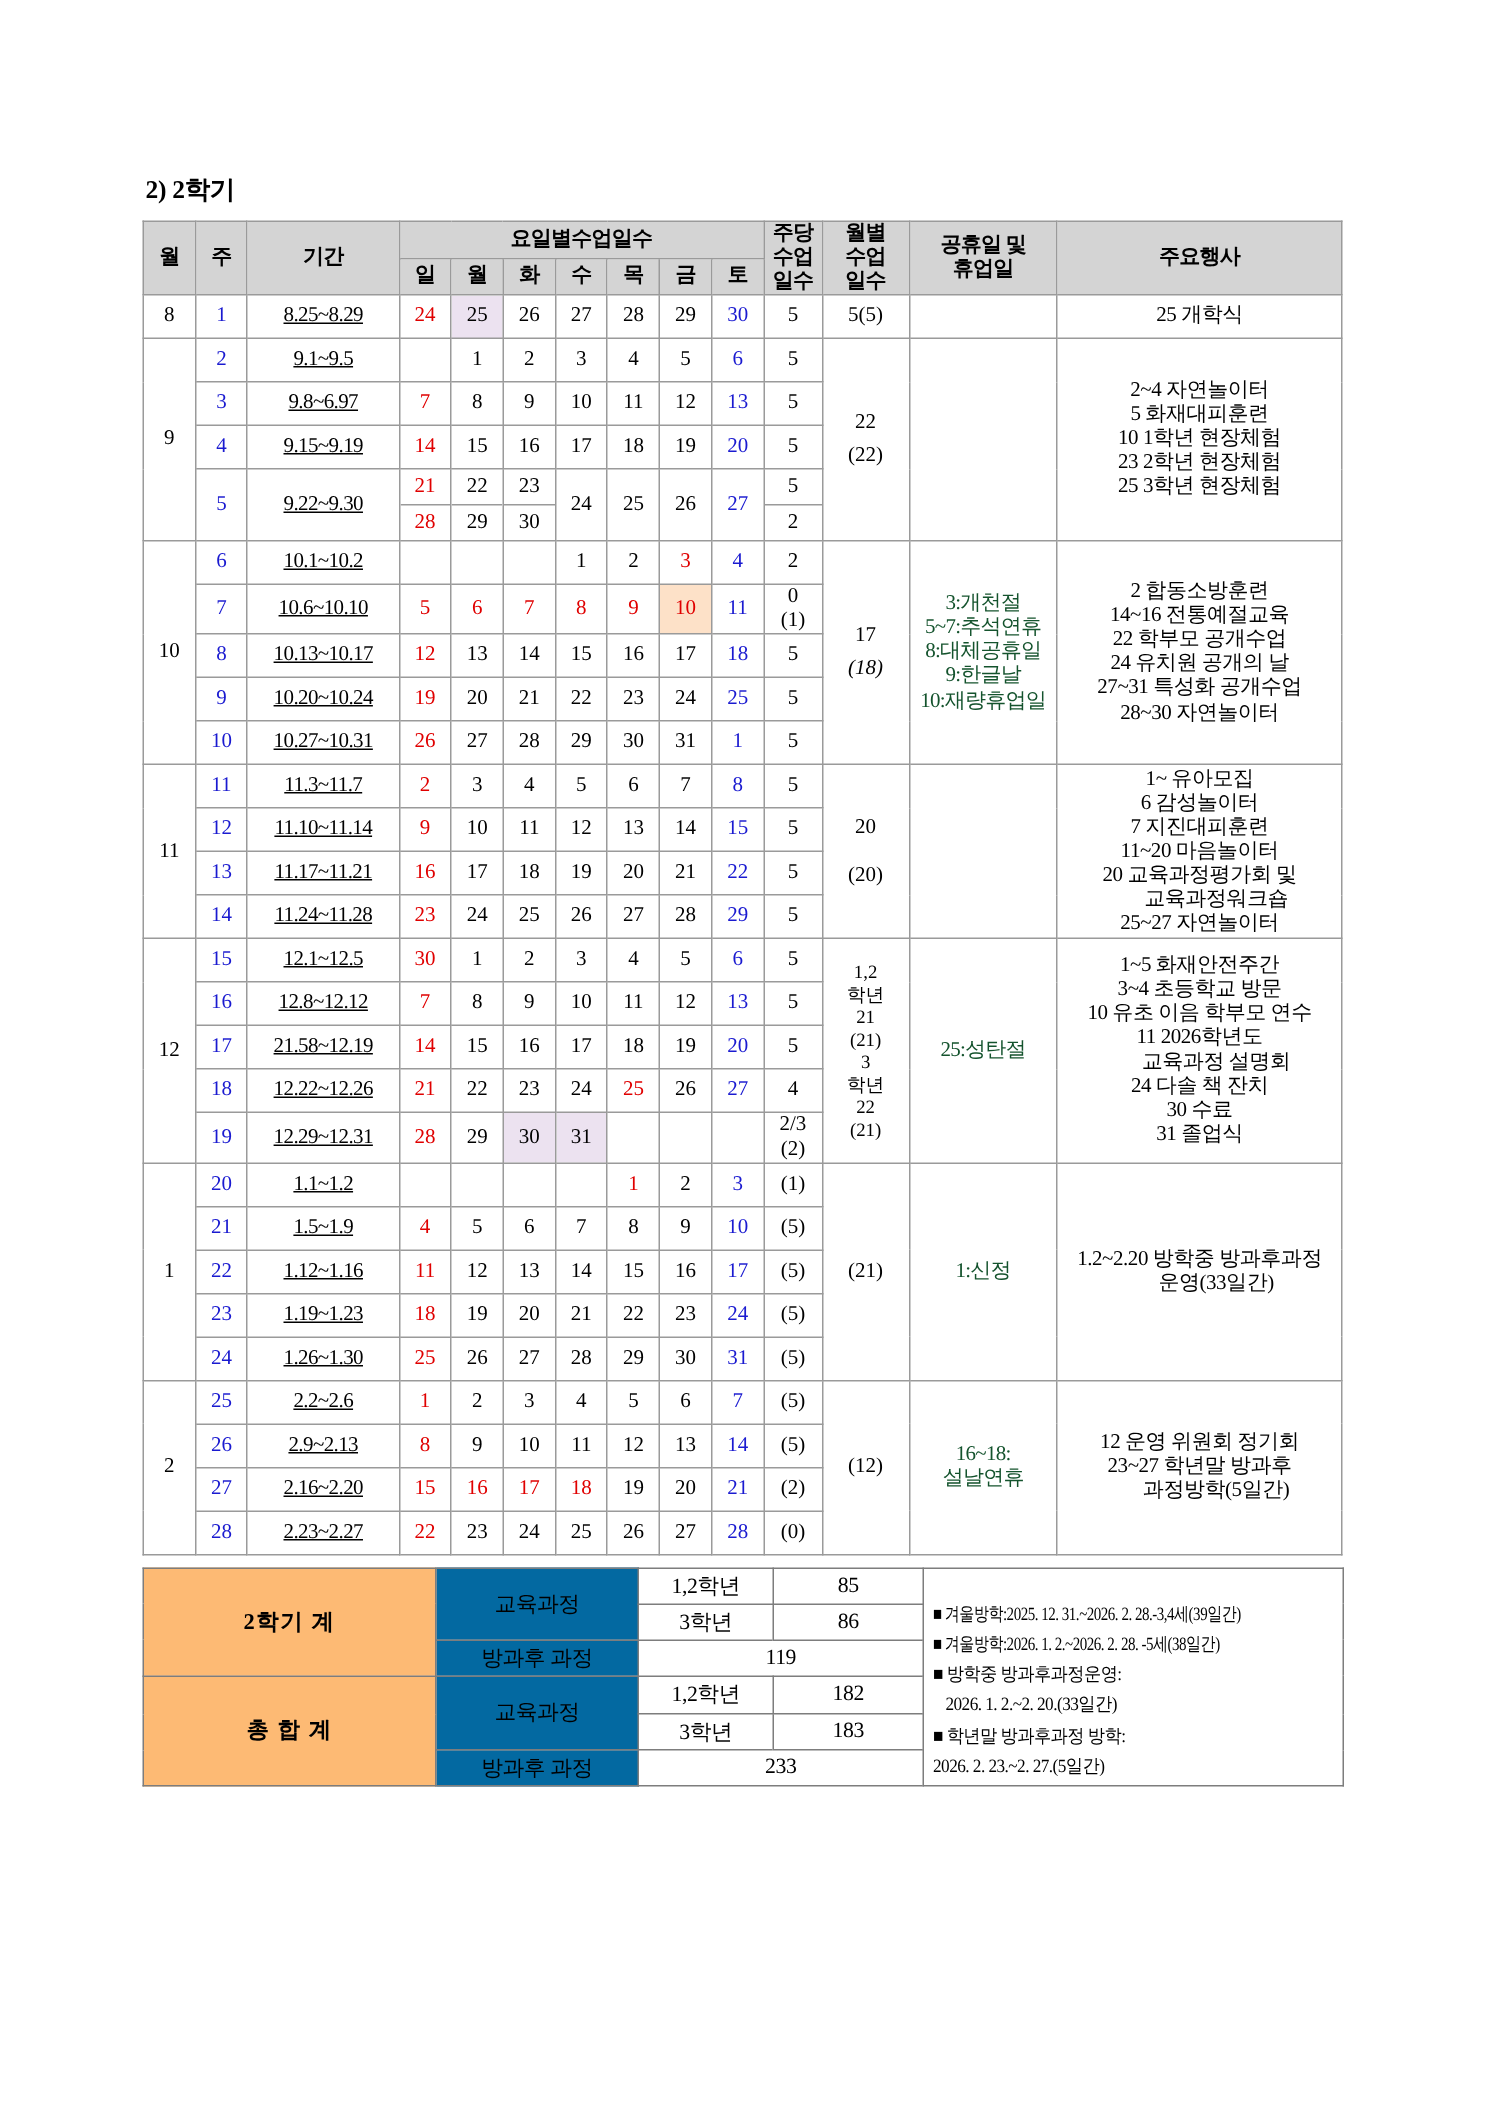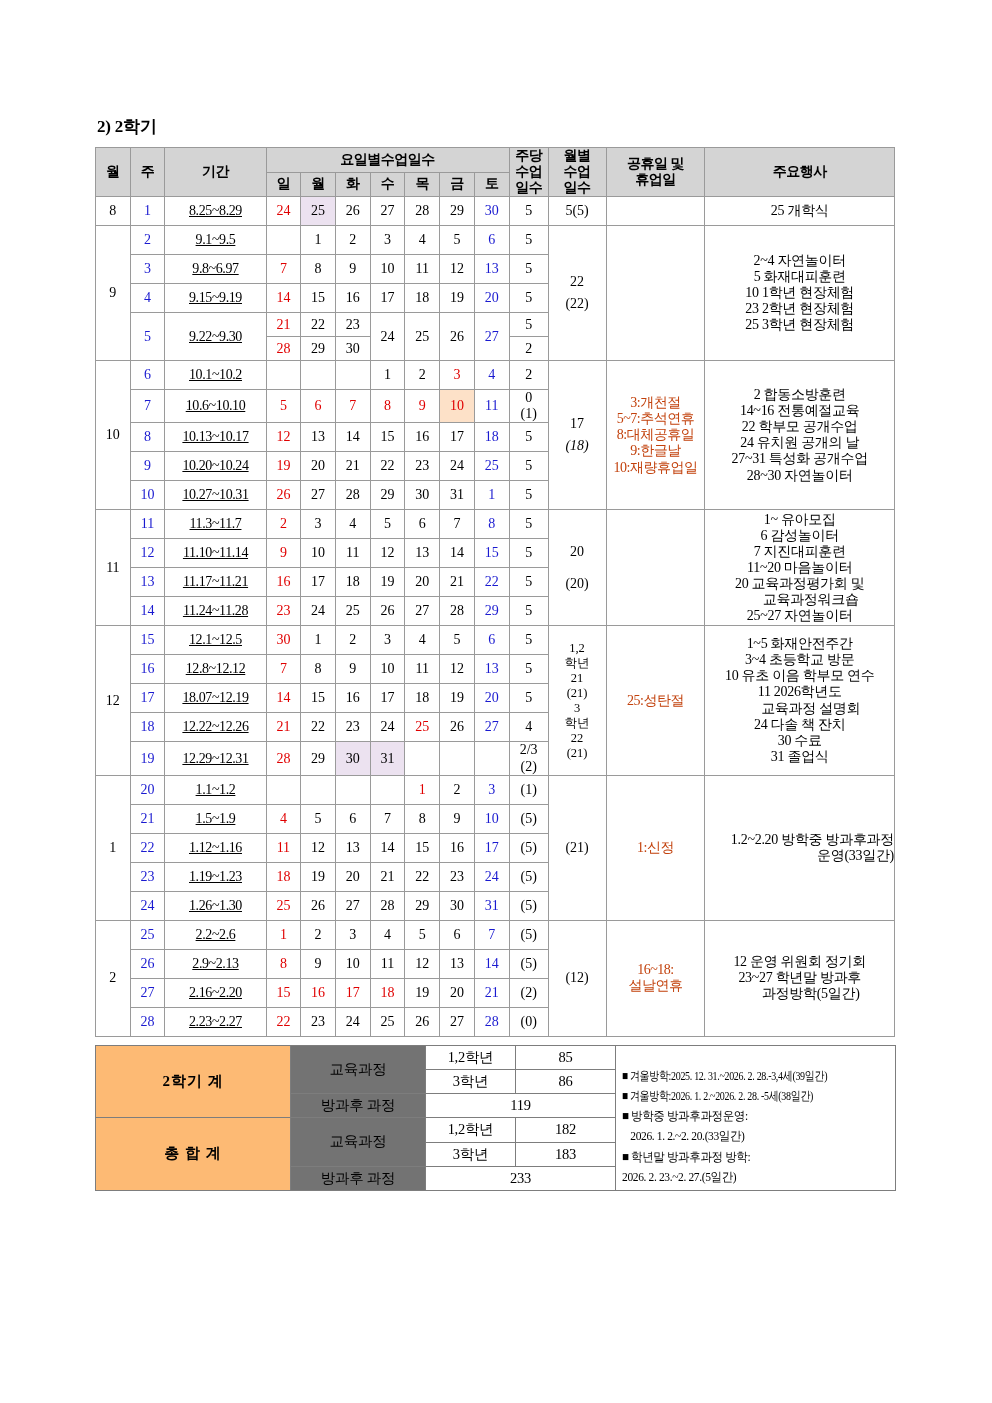--- a/index.html
+++ b/index.html
@@ -36,38 +36,38 @@
   td.mon{ font-size:15px; }
   td.wk{ color:#1a1ad0; font-size:13.5px; }
   td.per{ font-size:13.5px; letter-spacing:-0.4px;text-decoration:underline; }
   td.day{ font-size:15px; height:28px; }
   td.sun{ color:#e00000; }
   td.sat{ color:#1a1ad0; }
   td.hol{ color:#e00000; }
   td.cnt{ font-size:14.5px; }
   td.mcnt{ font-size:14.5px; line-height:1.25; }
   td.mcnt.small{ font-size:12.5px; line-height:1.2; }
-  td.holi{ color:#c2410c; font-size:12.5px; line-height:1.45; text-align:left; padding:2px 2px 2px 3px; letter-spacing:-0.5px;}
+  td.holi{ color:#14532d; font-size:12.5px; line-height:1.45; text-align:left; padding:2px 2px 2px 3px; letter-spacing:-0.5px;}
   td.holi.ctr{ text-align:center; }
   td.evt{ text-align:left; font-size:12.5px; line-height:1.5; padding:3px 4px 3px 7px; letter-spacing:-0.3px;font-family:Liberation Serif, serif; }
-  td.evt.ctr{ text-align:right; }
+  td.evt.ctr{ text-align:center; }
   .hl-lav{ background:#ece2f0; }
   .hl-peach{ background:#fde1c8; }
   .indent{ display:inline-block; padding-left:22px; }
 
   
   td.splitcell{ padding:0; height:46px; }
   .split-top,.split-bot{ height:23px; line-height:23px; display:block; }
   .split-top{ border-bottom:1px solid #9a9a9a; }
 
   
   table.sum{ border-collapse:collapse; table-layout:fixed; width:800px; margin-top:8px; }
   table.sum td{ border:1px solid #7d7d7d; font-size:14.5px; text-align:center; vertical-align:middle; padding:2px 0; letter-spacing:-0.3px;}
   table.sum td.hdr{ background:#fdba74; font-weight:bold; font-size:15px; letter-spacing:1px;}
-  table.sum td.lbl{ background:#737373; font-size:14.5px; }
+  table.sum td.lbl{ background:#0369a1; font-size:14.5px; }
   table.sum td.dash{ border-top:1px dotted #8a8a8a; border-bottom:1px dotted #8a8a8a;}
   table.sum td.notes{ text-align:left; font-size:12.5px; line-height:1.62; padding:20px 4px 3px 6px; letter-spacing:-0.4px;}
   .sq2{ display:inline-block; transform:scaleX(.80); transform-origin:left center; white-space:nowrap; }
   .sq3{ display:inline-block; transform:scaleX(.92); transform-origin:left center; white-space:nowrap; }
 
   .footnote{ margin-top:14px; font-size:15px; letter-spacing:-0.2px; padding-left:18px; }
 </style>
 </head>
 <body>
 
@@ -405,21 +405,21 @@
           <td class="day">8</td>
           <td class="day">9</td>
           <td class="day">10</td>
           <td class="day">11</td>
           <td class="day">12</td>
           <td class="day sat">13</td>
           <td class="cnt">5</td>
         </tr>
         <tr>
           <td class="wk">17</td>
-          <td class="per">18.07~12.19</td>
+          <td class="per">21.58~12.19</td>
           <td class="day sun">14</td>
           <td class="day">15</td>
           <td class="day">16</td>
           <td class="day">17</td>
           <td class="day">18</td>
           <td class="day">19</td>
           <td class="day sat">20</td>
           <td class="cnt">5</td>
         </tr>
         <tr>

